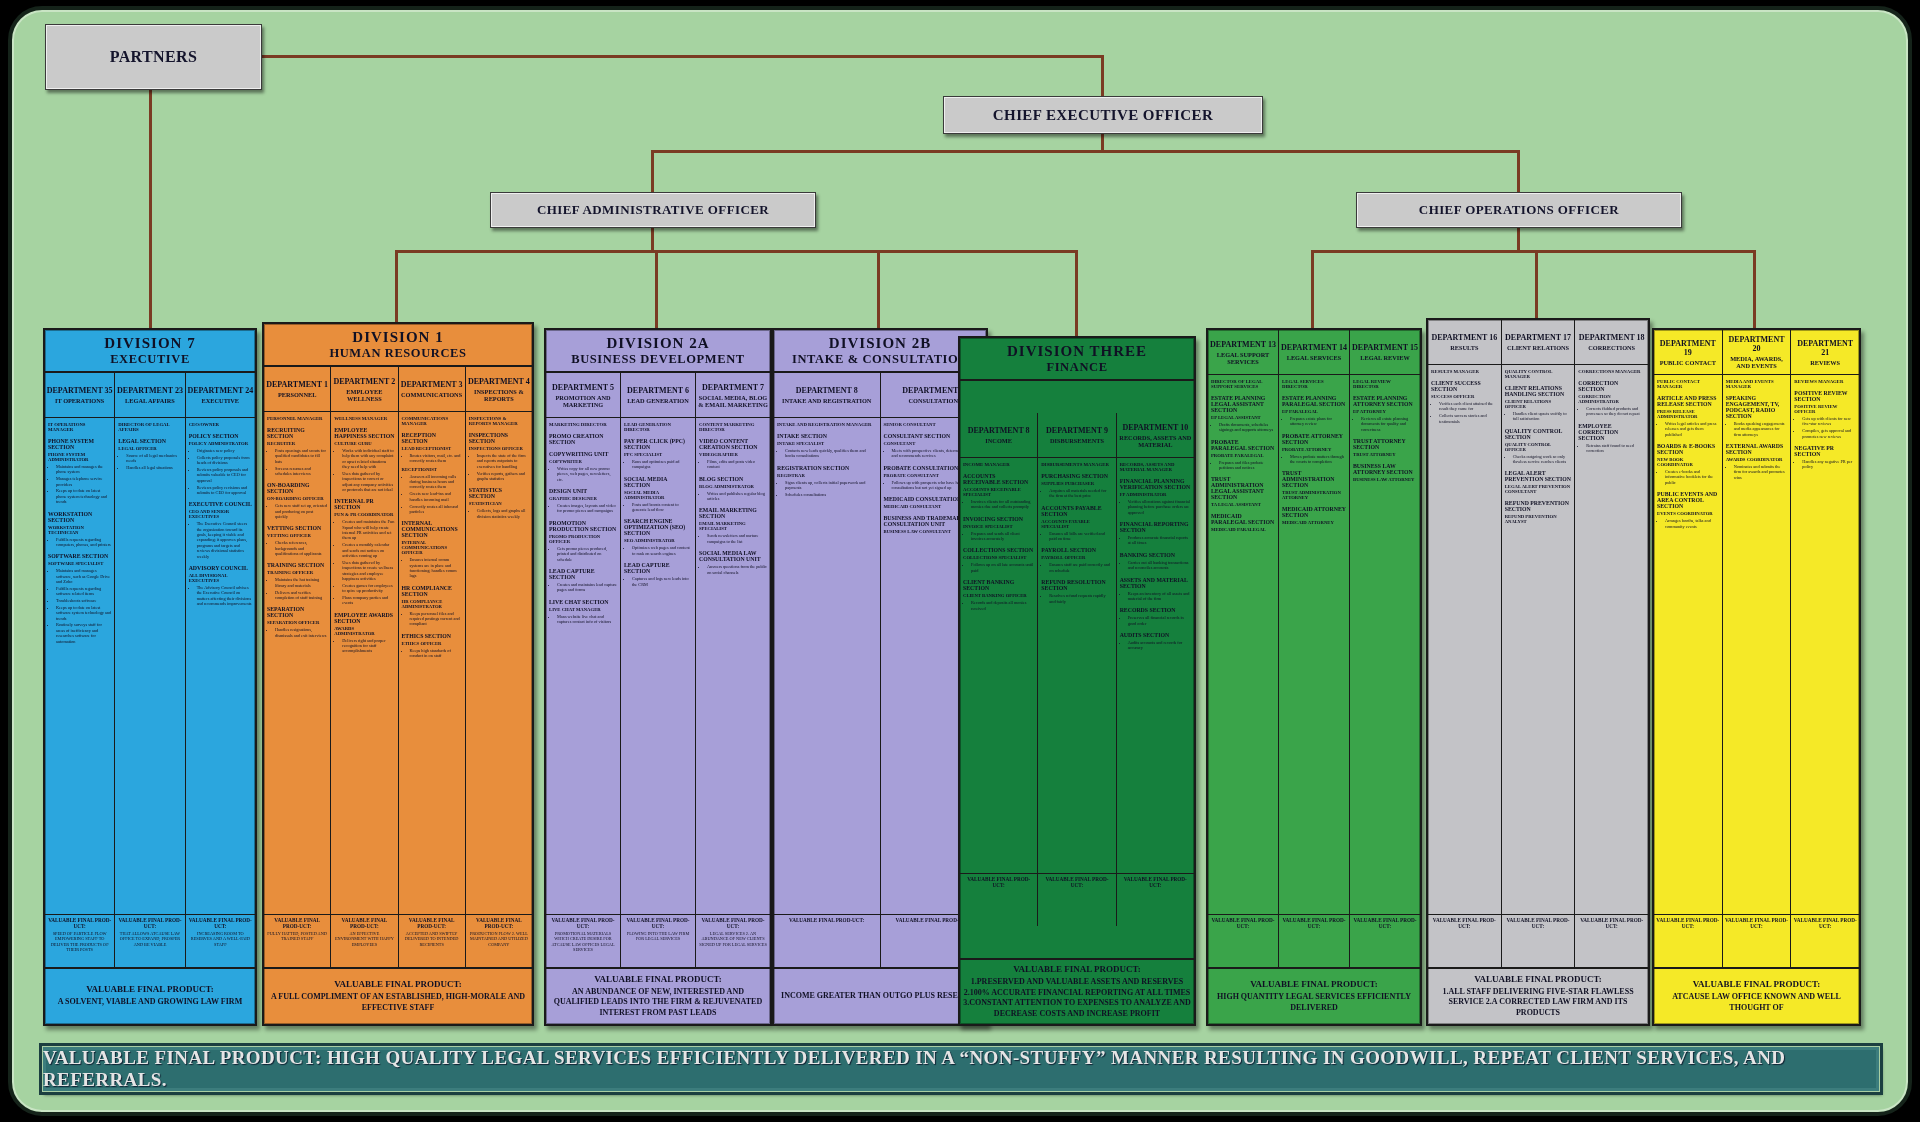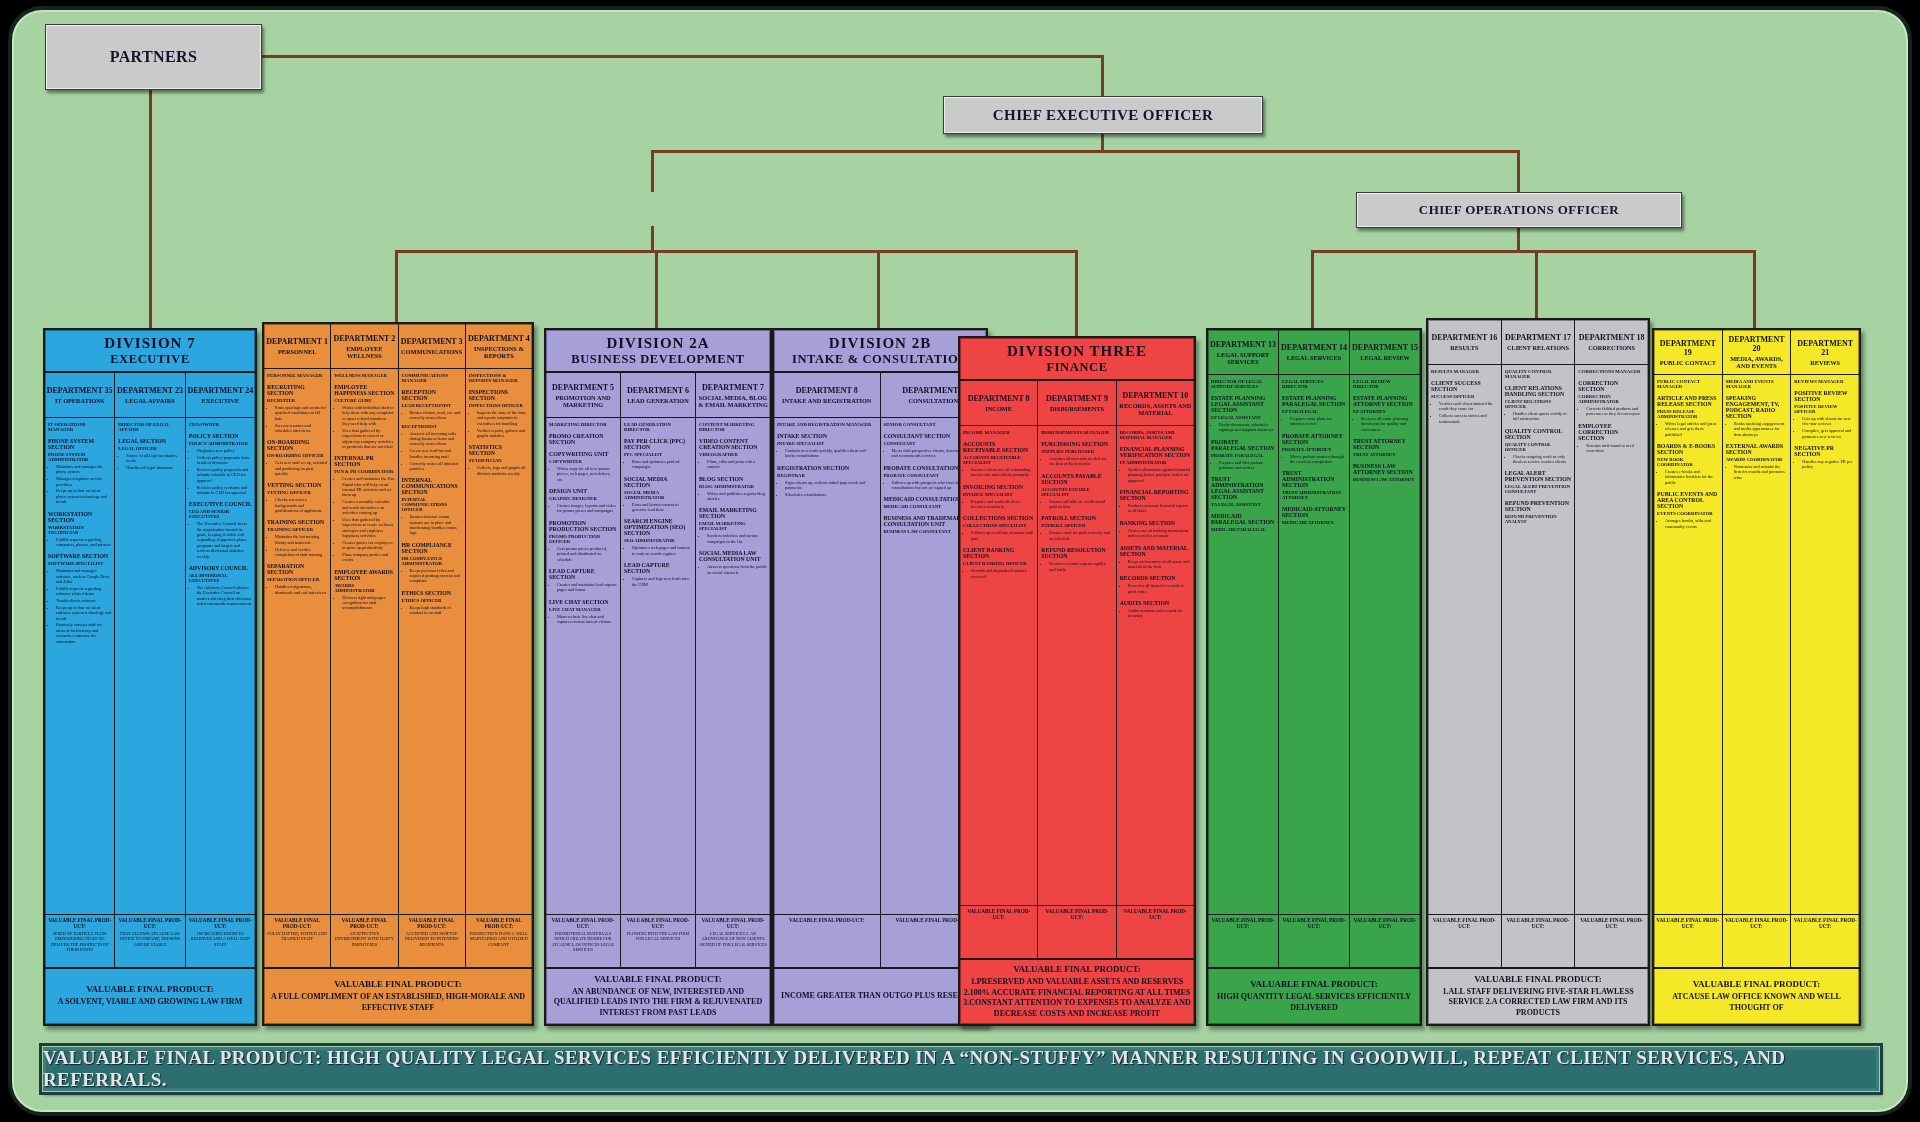--- a/index.html
+++ b/index.html
@@ -83,20 +83,23 @@
   <div class="line" style="left:1311px;top:250px;width:3px;height:78px;"></div>
   <div class="line" style="left:1535px;top:250px;width:3px;height:68px;"></div>
   <div class="line" style="left:1753px;top:250px;width:3px;height:78px;"></div>
 
   <div class="org-box partners">
       <span>PARTNERS</span>
     </div>
   <div class="org-box ceo">
       <span>CHIEF EXECUTIVE OFFICER</span>
     </div>
+  <div class="org-box cao">
+      <span>CHIEF ADMINISTRATIVE OFFICER</span>
+    </div>
   <div class="org-box coo">
       <span>CHIEF OPERATIONS OFFICER</span>
     </div>
 
   <div class="division pos0" style="background: rgb(43, 166, 222);">
       <div class="div-title">
         <div class="t1">DIVISION 7</div>
         <div class="t2">EXECUTIVE</div>
       </div>
       <div class="depts">
@@ -184,20 +187,24 @@
             <div class="mini-text">INCREASING ROOM TO RESERVES AND A WELL-PAID STAFF</div>
           </div>
         </div>
       </div>
       <div class="div-vfp">
         <div class="vfp-label">VALUABLE FINAL PRODUCT:</div>
         <div class="vfp-text">A SOLVENT, VIABLE AND GROWING LAW FIRM</div>
       </div>
     </div>
   <div class="division pos1" style="background: rgb(232, 142, 60);">
+      <div class="div-title">
+        <div class="t1">DIVISION 1</div>
+        <div class="t2">HUMAN RESOURCES</div>
+      </div>
       <div class="depts">
         <div class="dept">
           <div class="dept-head">
             <div class="dept-num">DEPARTMENT 1</div>
             <div class="dept-name">PERSONNEL</div>
           </div>
           <div class="dept-body">
             <div class="role">PERSONNEL MANAGER</div>
             <div class="sec-h">RECRUITING SECTION</div>
             <div class="sec-r">RECRUITER</div>
@@ -501,21 +508,21 @@
           </div>
           <div class="mini-vfp">
             <div class="mini-label">VALUABLE FINAL PROD-UCT:</div>
           </div>
         </div>
       </div>
       <div class="div-vfp">
         <div class="vfp-text">INCOME GREATER THAN OUTGO PLUS RESERVES</div>
       </div>
     </div>
-  <div class="division pos4" style="background: #ef4444;">
+  <div class="division pos4" style="background: #15803d; gap: 32px;">
       <div class="div-title">
         <div class="t1">DIVISION THREE</div>
         <div class="t2">FINANCE</div>
       </div>
       <div class="depts">
         <div class="dept">
           <div class="dept-head">
             <div class="dept-num">DEPARTMENT 8</div>
             <div class="dept-name">INCOME</div>
           </div>

